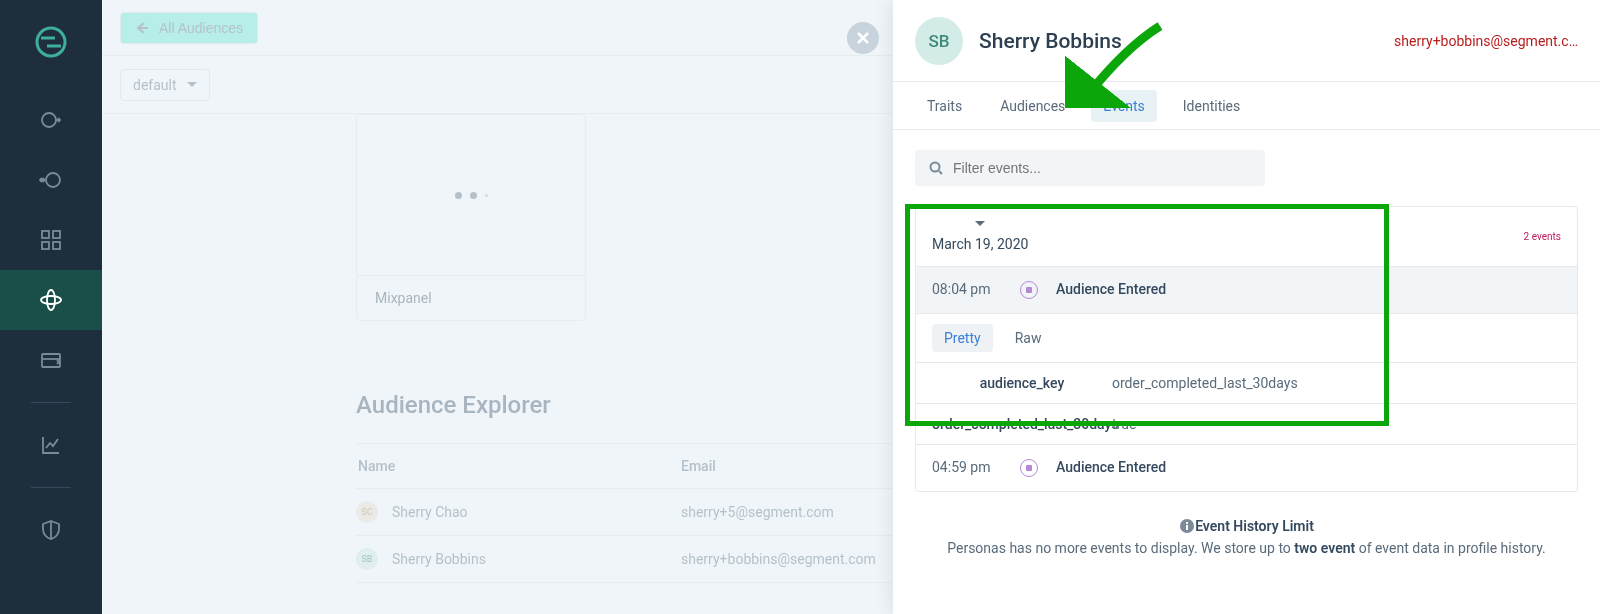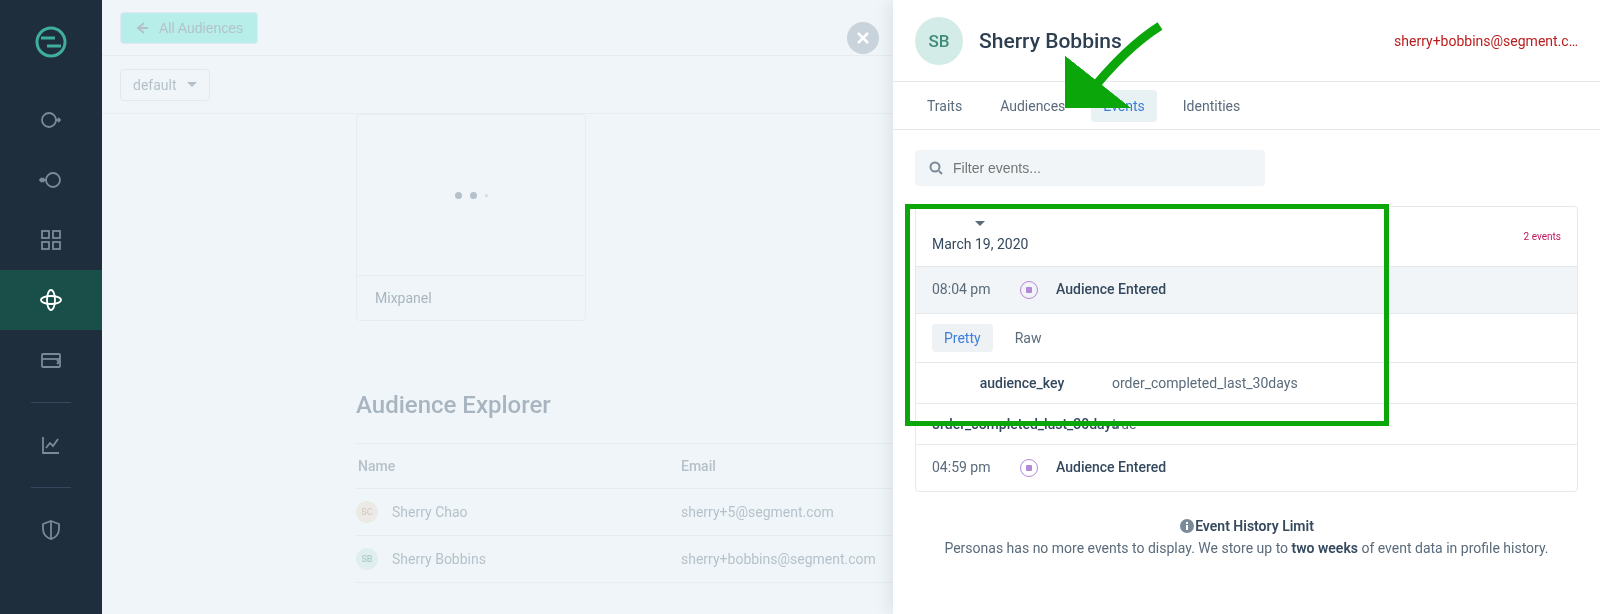--- a/index.html
+++ b/index.html
@@ -283,21 +283,21 @@
     <div class="limit-msg">
       <div class="title">
         <svg width="16" height="16">
             <circle cx="8" cy="8" r="7" fill="#7a8a99"></circle>
             <rect x="7" y="4" width="2" height="2" fill="#fff"></rect>
             <rect x="7" y="7" width="2" height="5" fill="#fff"></rect>
           </svg>
         <span>Event History Limit</span>
       </div>
       <div class="body">
-        <span>Personas has no more events to display. We store up to </span><b>two weeks</b><span> of event data in profile history.</span>
+        <span>Personas has no more events to display. We store up to </span><b>two event</b><span> of event data in profile history.</span>
       </div>
     </div>
   </div>
 </div>
 
 <div class="highlight-box" style="left:905px; top:204px; width:484px; height:222px"></div>
 <svg class="arrow-svg" style="left:1065px; top:18px" width="110" height="90">
   <defs>
       <marker id="ah" markerWidth="10" markerHeight="10" refX="2" refY="5" orient="auto">
         <path d="M0,0 L10,5 L0,10 z" fill="#0aa60a"></path>

